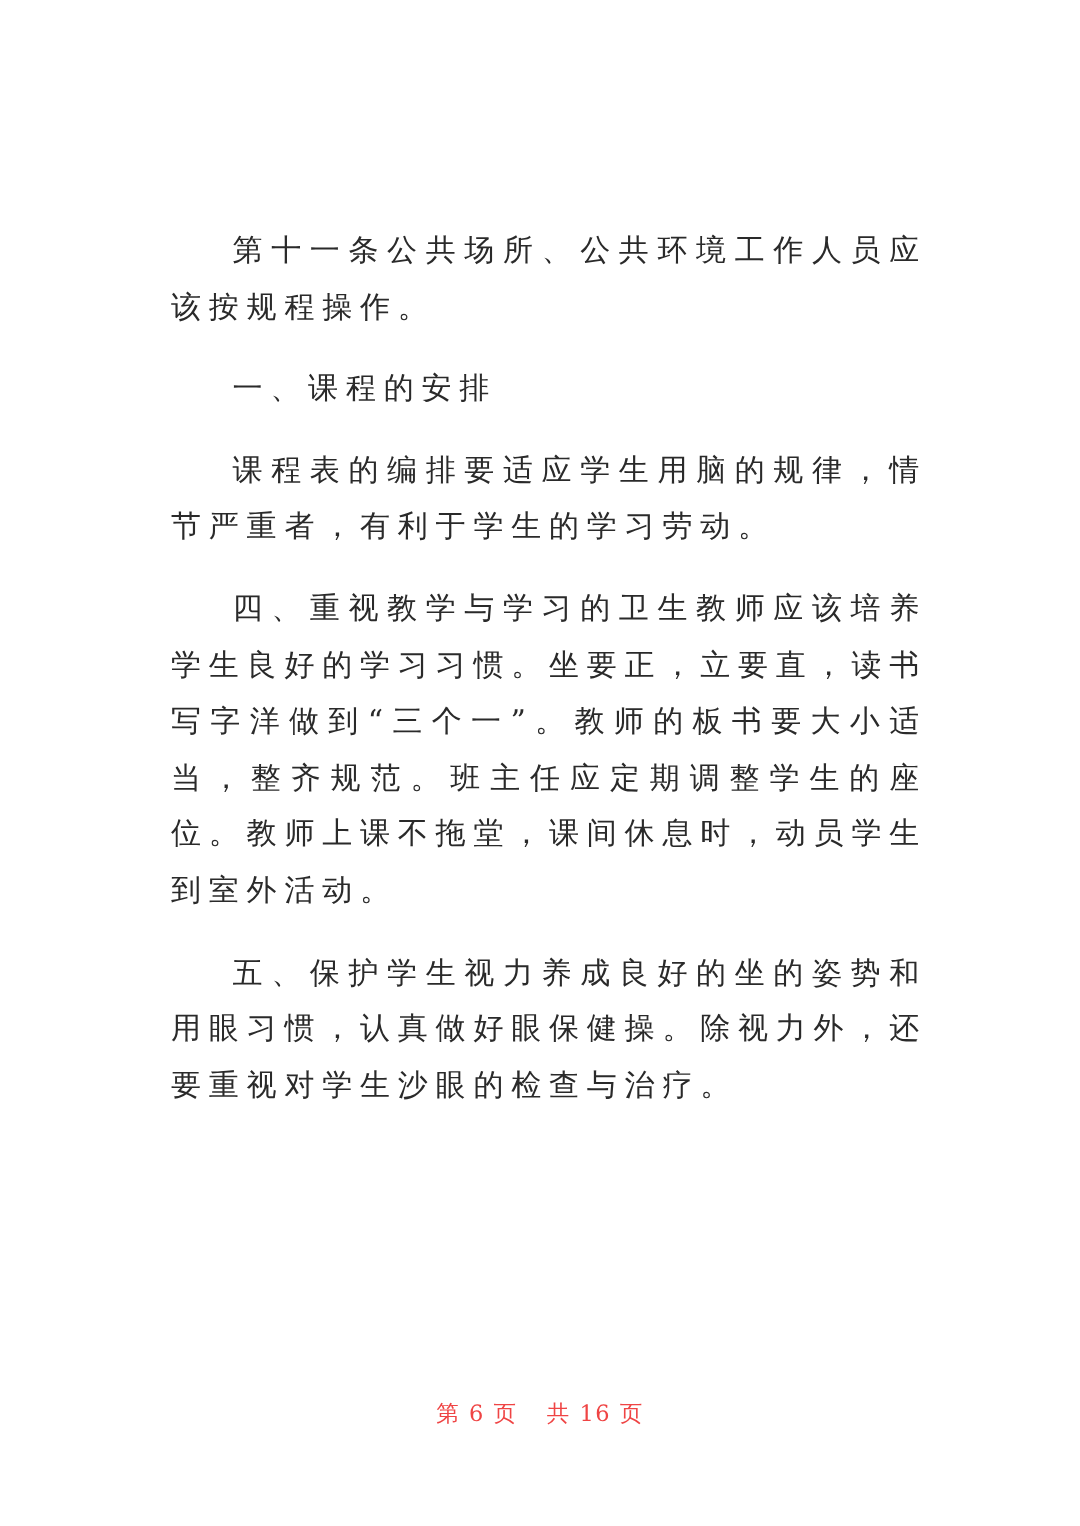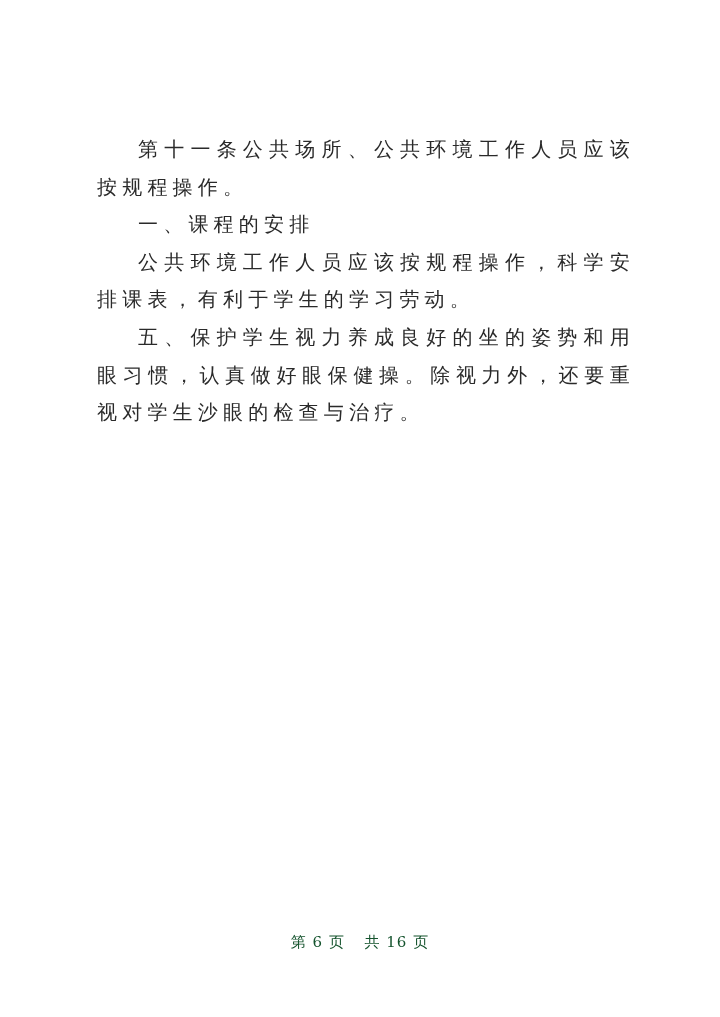--- a/index.html
+++ b/index.html
@@ -18,49 +18,50 @@
   .page {
     position: absolute;
     left: 97px;
     top: 131px;
     width: 538px;
   }
   .para {
     font-size: 20px;
     line-height: 37.6px;
     letter-spacing: 5.2px;
-    margin: 0;
+    margin: 17px;
     text-align: justify;
     text-align-last: left;
     word-break: break-all;
     white-space: normal;
   }
   .indent {
     text-indent: 41px;
   }
   .footer {
     position: absolute;
     top: 933px;
     left: 0;
     width: 720px;
     text-align: center;
     font-size: 15px;
-    color: #14532d;
+    color: #ef4444;
     letter-spacing: 1px;
   }
   .footer span { display: inline-block; }
   .footer .gap { width: 8px; }
 </style>
 </head>
 <body>
 
 <div class="page">
   <p class="para indent">第十一条公共场所、公共环境工作人员应该按规程操作。</p>
   <p class="para indent">一、课程的安排</p>
-  <p class="para indent">公共环境工作人员应该按规程操作，科学安排课表，有利于学生的学习劳动。</p>
+  <p class="para indent">课程表的编排要适应学生用脑的规律，情节严重者，有利于学生的学习劳动。</p>
+  <p class="para indent">四、重视教学与学习的卫生教师应该培养学生良好的学习习惯。坐要正，立要直，读书写字洋做到“三个一”。教师的板书要大小适当，整齐规范。班主任应定期调整学生的座位。教师上课不拖堂，课间休息时，动员学生到室外活动。</p>
   <p class="para indent">五、保护学生视力养成良好的坐的姿势和用眼习惯，认真做好眼保健操。除视力外，还要重视对学生沙眼的检查与治疗。</p>
 
 </div>
 
 <div class="footer">
   <span>第</span>
   <span>6</span>
   <span>页</span>
   <span class="gap"></span>
   <span>共</span>

